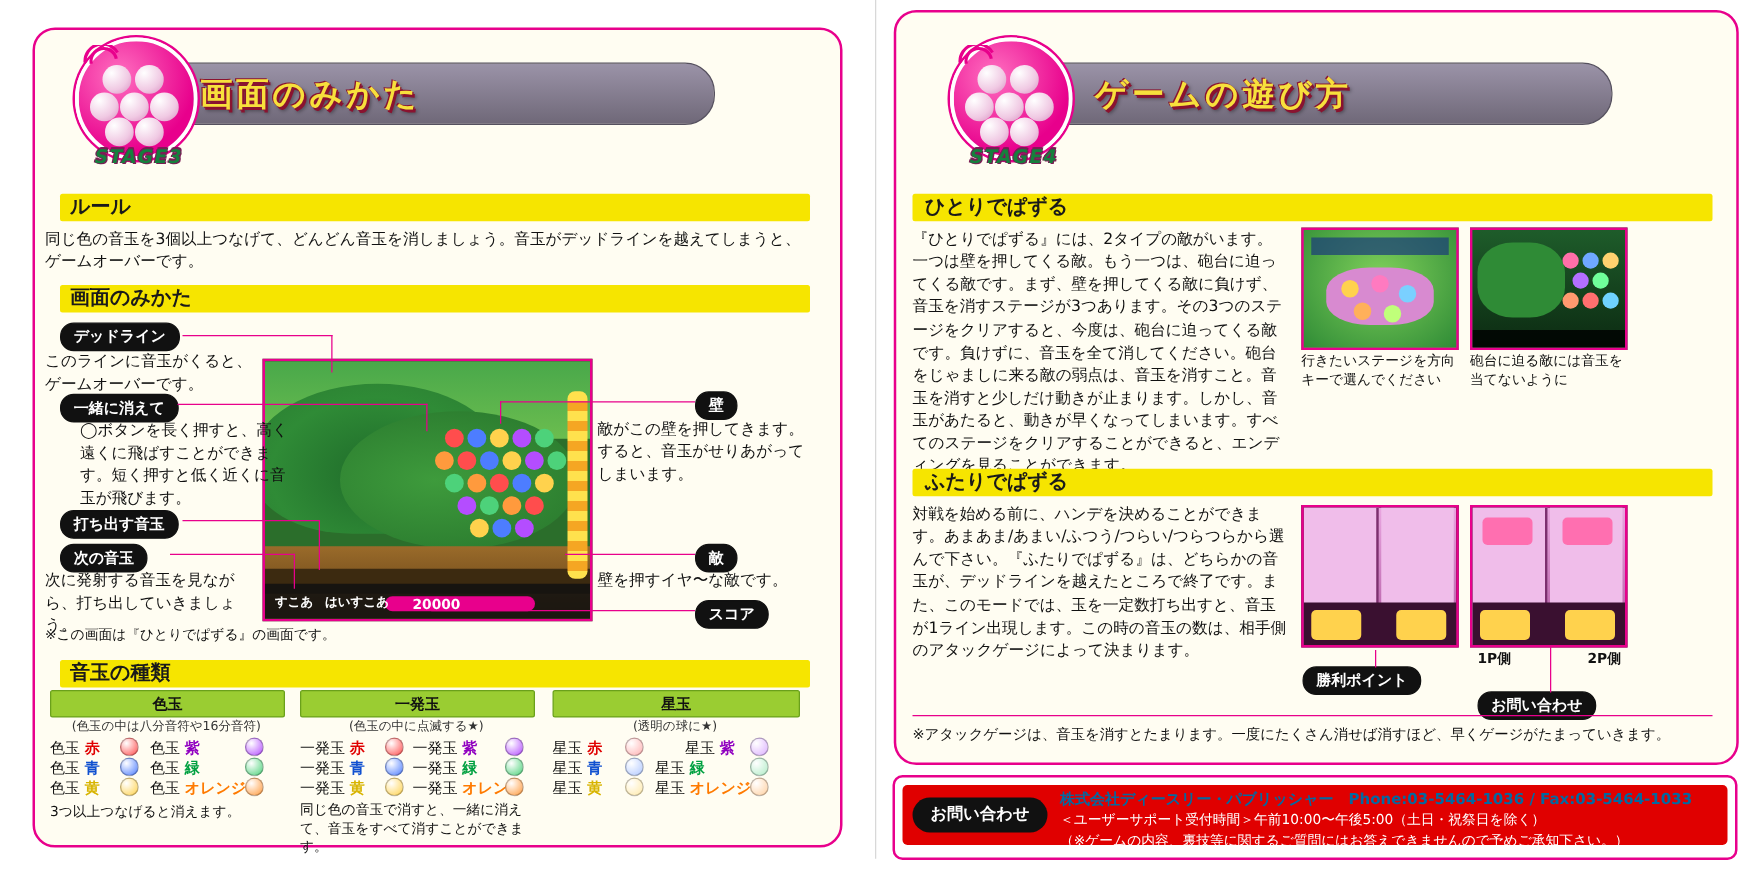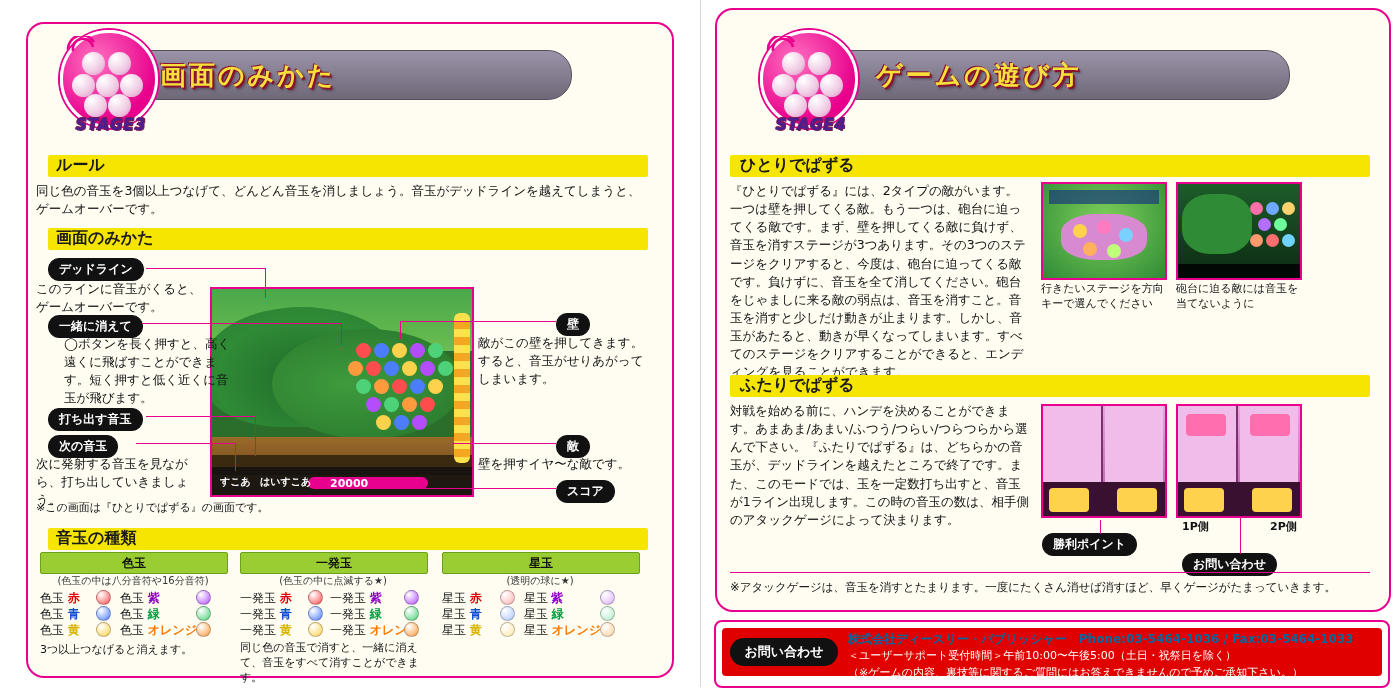--- a/index.html
+++ b/index.html
@@ -43,21 +43,21 @@
     position:absolute;left:8px;top:0;width:92px;height:92px;border-radius:50%;
     background:radial-gradient(circle at 35% 30%,#ff6fc0,#e8008c 70%);
     border:3px solid #fff;
     box-shadow:0 0 0 2px #e8008c;
   }
   .stage-balls{position:absolute;left:8px;top:0;width:92px;height:92px;}
   .ball{position:absolute;width:23px;height:23px;border-radius:50%;
     background:radial-gradient(circle at 32% 28%,#ffffff,#f0c9e3 60%,#d78fc0);}
   .stage-text{
     position:absolute;left:0;top:86px;width:118px;text-align:center;
-    font-size:15px;font-weight:bold;font-style:italic;color:#4c1d95;
+    font-size:15px;font-weight:bold;font-style:italic;color:#15803d;
     letter-spacing:1px;
     text-shadow:1px 1px 0 #7a1d55,-1px 0 0 #7a1d55,0 -1px 0 #7a1d55,1px -1px 0 #7a1d55;
   }
   .arc{
     position:absolute;left:14px;top:6px;width:30px;height:16px;
   }
 
   
   .yellowbar{
     position:absolute;height:22px;background:#f6e500;
@@ -295,21 +295,21 @@
   <div class="note" style="left:240px;top:640px;width:192px;">同じ色の音玉で消すと、一緒に消えて、音玉をすべて消すことができます。</div>
 
   <div class="greenhdr" style="left:442px;top:552px;width:196px;">星玉</div>
   <div class="subcap" style="left:442px;top:574px;width:196px;">(透明の球に★)</div>
   <div class="tamarow" style="left:442px;top:590px;">星玉 <span class="clr-red">赤</span></div>
   <div class="tamarow" style="left:442px;top:606px;">星玉 <span class="clr-blue">青</span></div>
   <div class="tamarow" style="left:442px;top:622px;">星玉 <span class="clr-yellow">黄</span></div>
   <div class="tamarow" style="left:500px;top:590px;"><span class="orb" style="background:radial-gradient(circle at 32% 28%,#fff,#ffb0b0)"></span></div>
   <div class="tamarow" style="left:500px;top:606px;"><span class="orb" style="background:radial-gradient(circle at 32% 28%,#fff,#b0c8ff)"></span></div>
   <div class="tamarow" style="left:500px;top:622px;"><span class="orb" style="background:radial-gradient(circle at 32% 28%,#fff,#ffe9a8)"></span></div>
-  <div class="tamarow" style="left:524px;top:590px;font-family:Liberation Serif, serif;">星玉 <span class="clr-purple">紫</span></div>
+  <div class="tamarow" style="left:548px;top:590px;">星玉 <span class="clr-purple">紫</span></div>
   <div class="tamarow" style="left:524px;top:606px;">星玉 <span class="clr-green">緑</span></div>
   <div class="tamarow" style="left:524px;top:622px;">星玉 <span class="clr-orange">オレンジ</span></div>
   <div class="tamarow" style="left:600px;top:590px;"><span class="orb" style="background:radial-gradient(circle at 32% 28%,#fff,#dcb0ff)"></span></div>
   <div class="tamarow" style="left:600px;top:606px;"><span class="orb" style="background:radial-gradient(circle at 32% 28%,#fff,#b0ecc6)"></span></div>
   <div class="tamarow" style="left:600px;top:622px;"><span class="orb" style="background:radial-gradient(circle at 32% 28%,#fff,#ffd0a0)"></span></div>
 </div>
 
 <div class="page right">
   <div class="frame"></div>
 </div>

